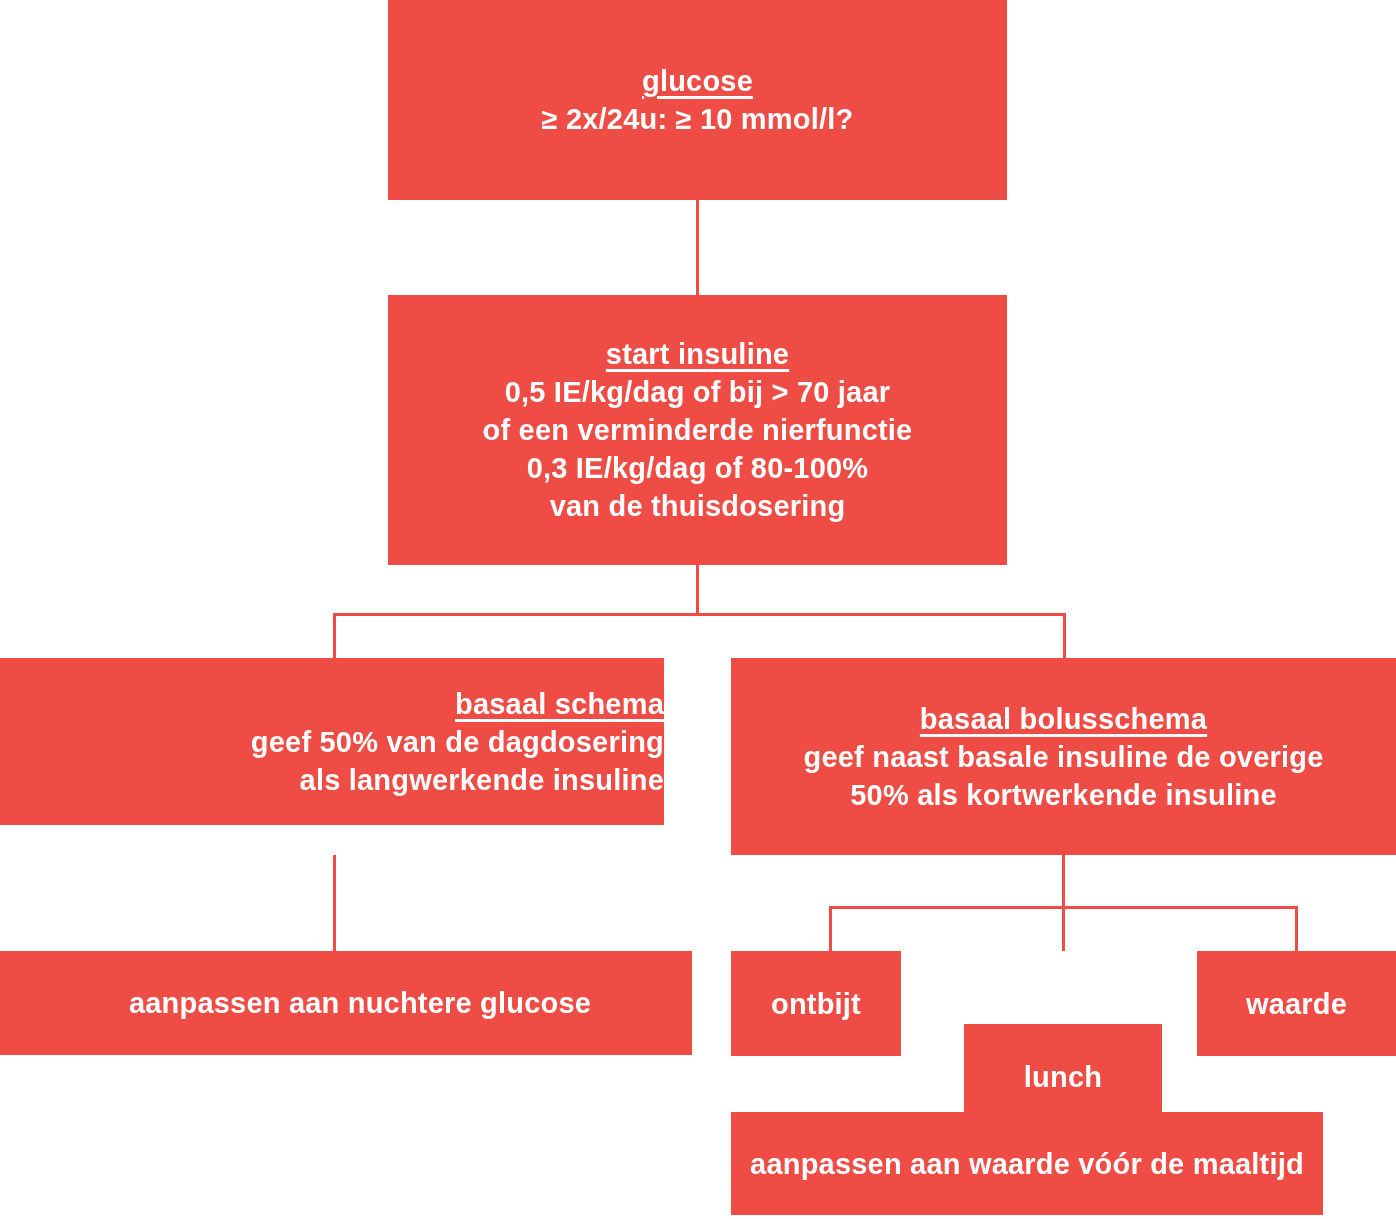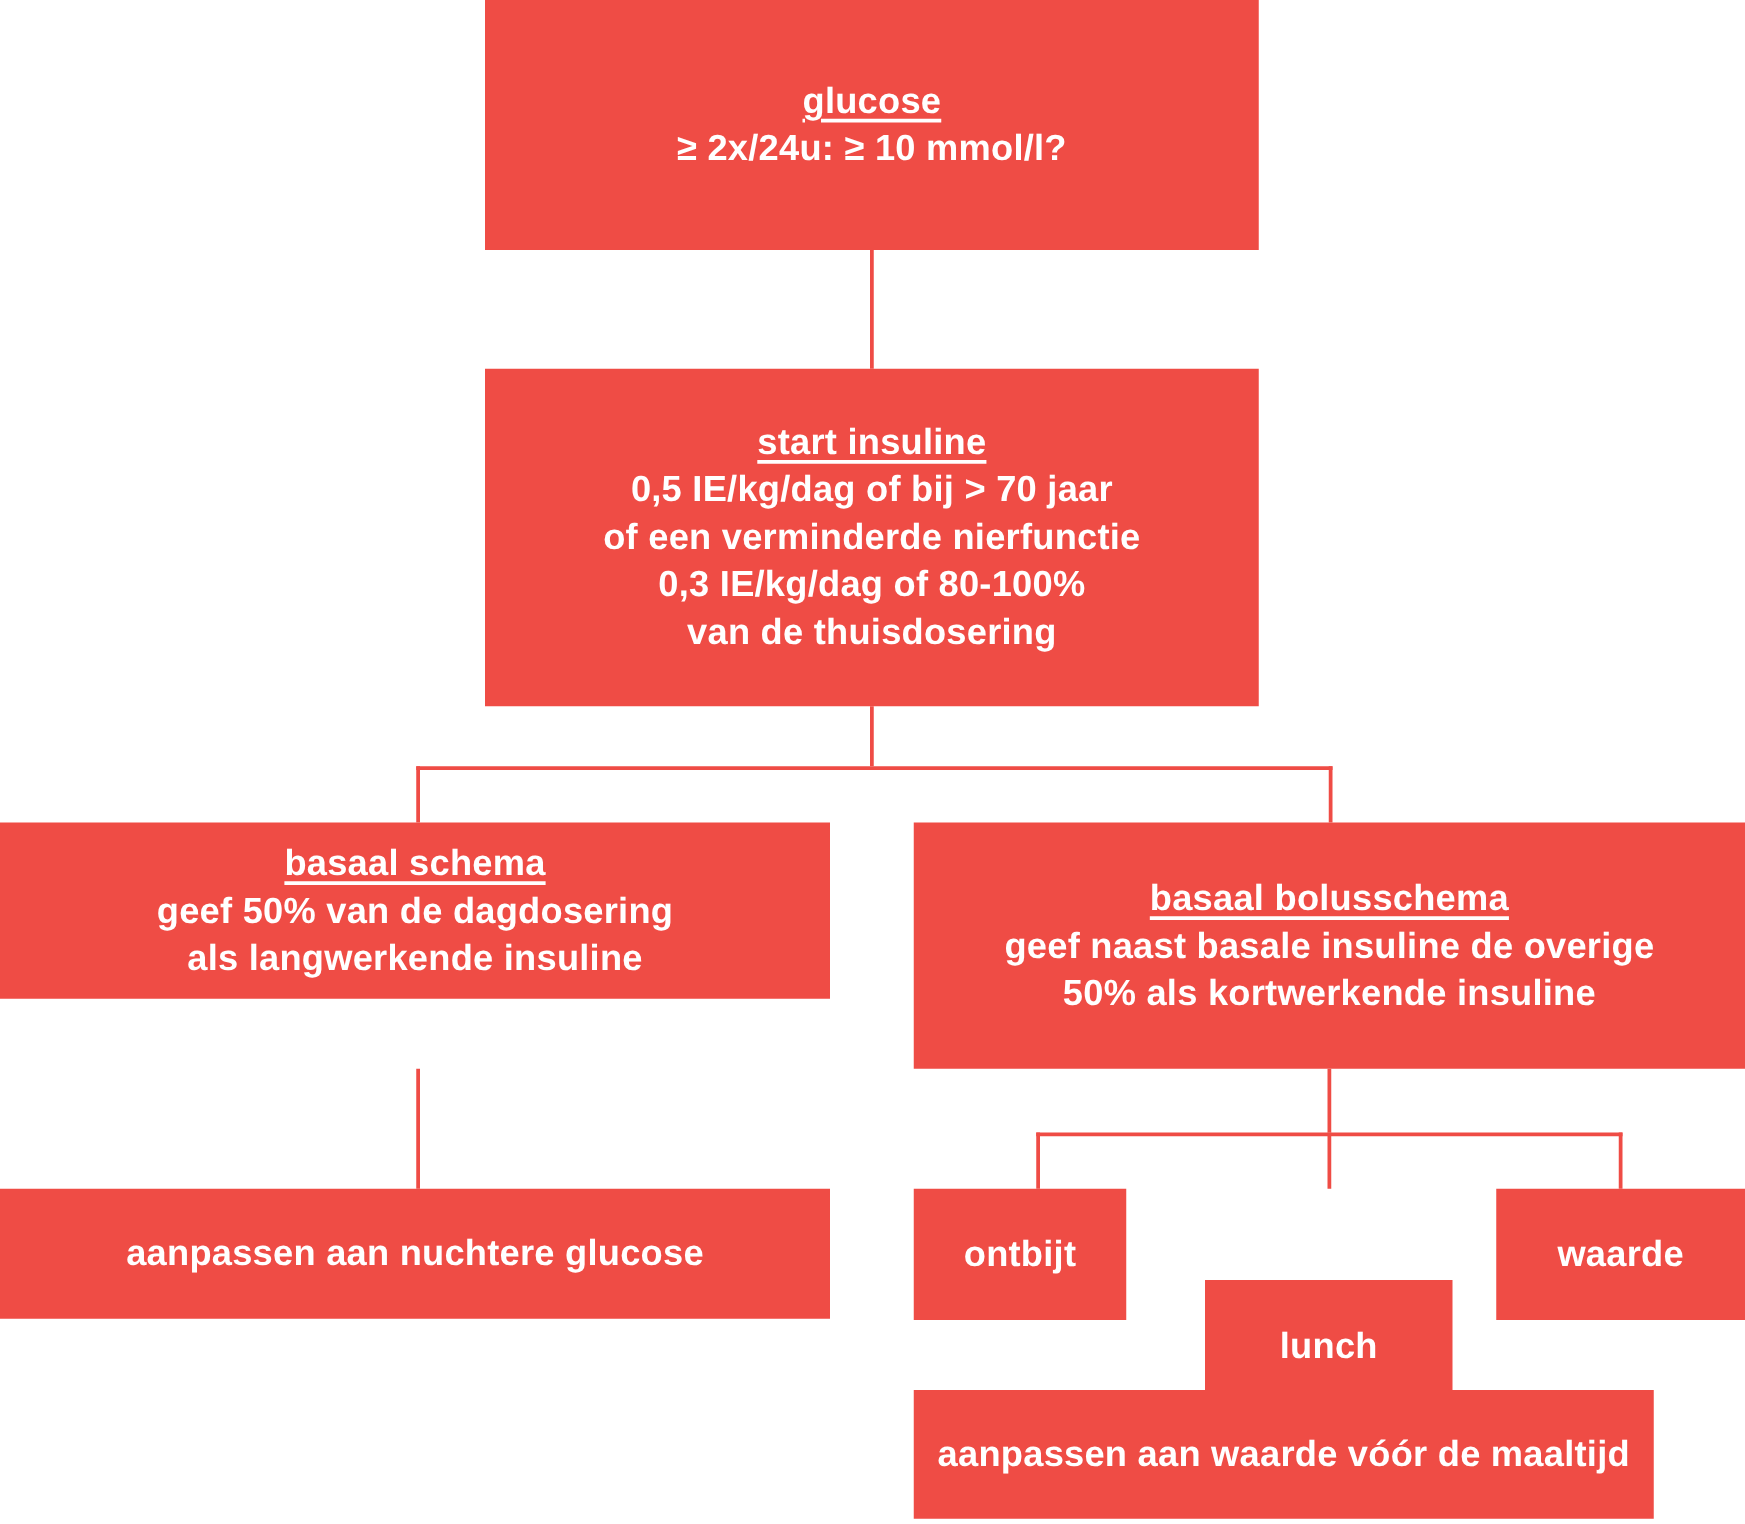--- a/index.html
+++ b/index.html
@@ -34,23 +34,23 @@
     text-decoration-thickness: 3px;
     text-underline-offset: 5px;
   }
   .connector {
     position: absolute;
     background: #ef4c45;
   }
   
   #box-glucose        { left: 388px;  top: 0;      width: 619px; height: 200px; }
   #box-start-insuline { left: 388px;  top: 295px;  width: 619px; height: 270px; text-align: right; }
-  #box-basaal         { left: 0;      top: 658px;  width: 664px; height: 141px; }
+  #box-basaal         { left: 0;      top: 658px;  width: 664px; height: 167px; align-items: flex-end; }
   #box-bolus          { left: 731px;  top: 658px;  width: 665px; height: 197px; }
-  #box-nuchter        { left: 0;      top: 951px;  width: 664px; height: 104px; }
+  #box-nuchter        { left: 0;      top: 951px;  width: 664px; height: 104px; padding-left: 28px; }
   #box-ontbijt        { left: 731px;  top: 951px;  width: 170px; height: 105px; }
   #box-lunch          { left: 964px;  top: 1008px;  width: 198px; height: 105px; margin-top: 16px; }
   #box-diner          { left: 1197px; top: 951px;  width: 199px; height: 105px; }
   #box-maaltijd       { left: 731px;  top: 1112px; width: 592px; height: 103px; }
   
   #line-glucose-start      { left: 696px;  top: 200px; width: 3px;   height: 95px; }
   #line-start-stem         { left: 696px;  top: 565px; width: 3px;   height: 48px; }
   #line-branch-horizontal  { left: 333px;  top: 613px; width: 733px; height: 3px; }
   #line-branch-left-drop   { left: 333px;  top: 613px; width: 3px;   height: 45px; }
   #line-branch-right-drop  { left: 1063px; top: 613px; width: 3px;   height: 45px; }

